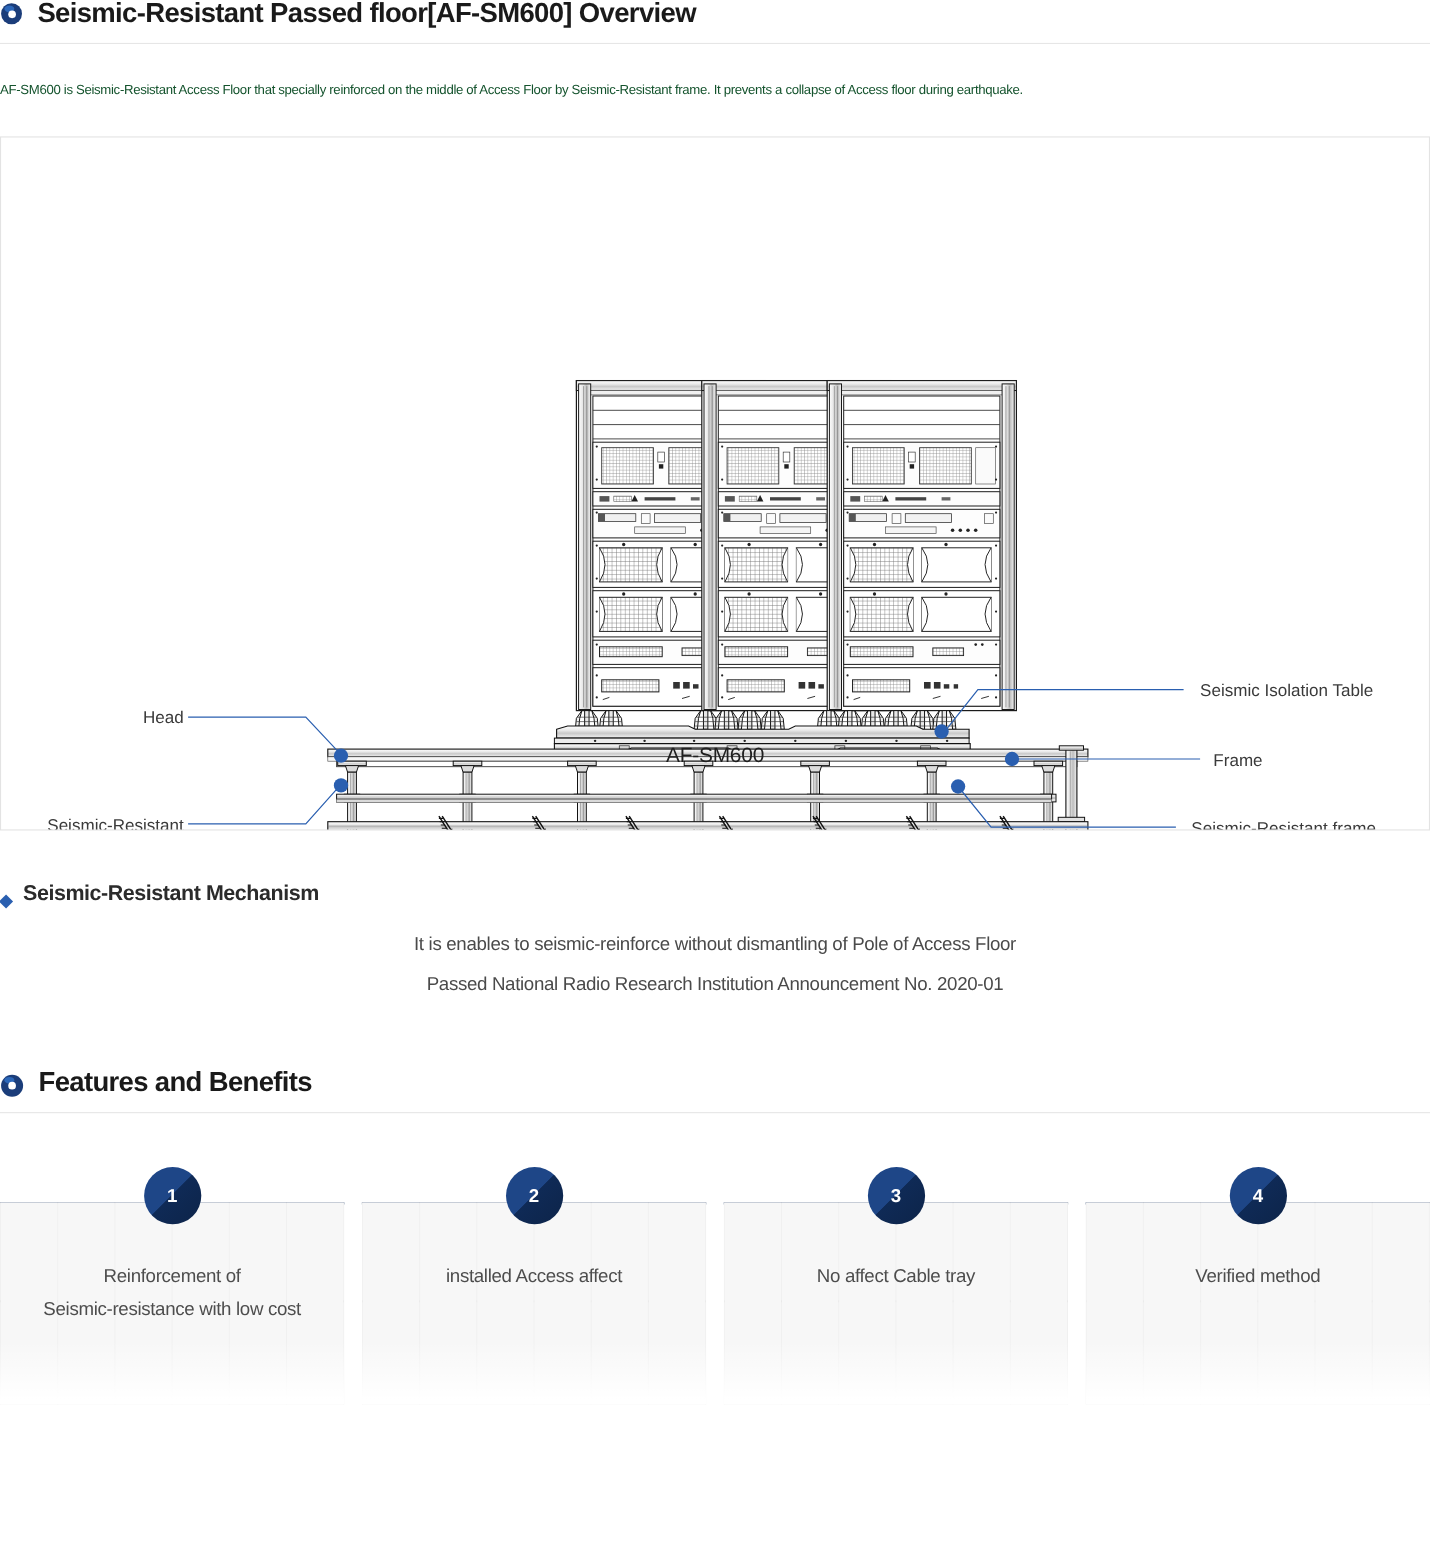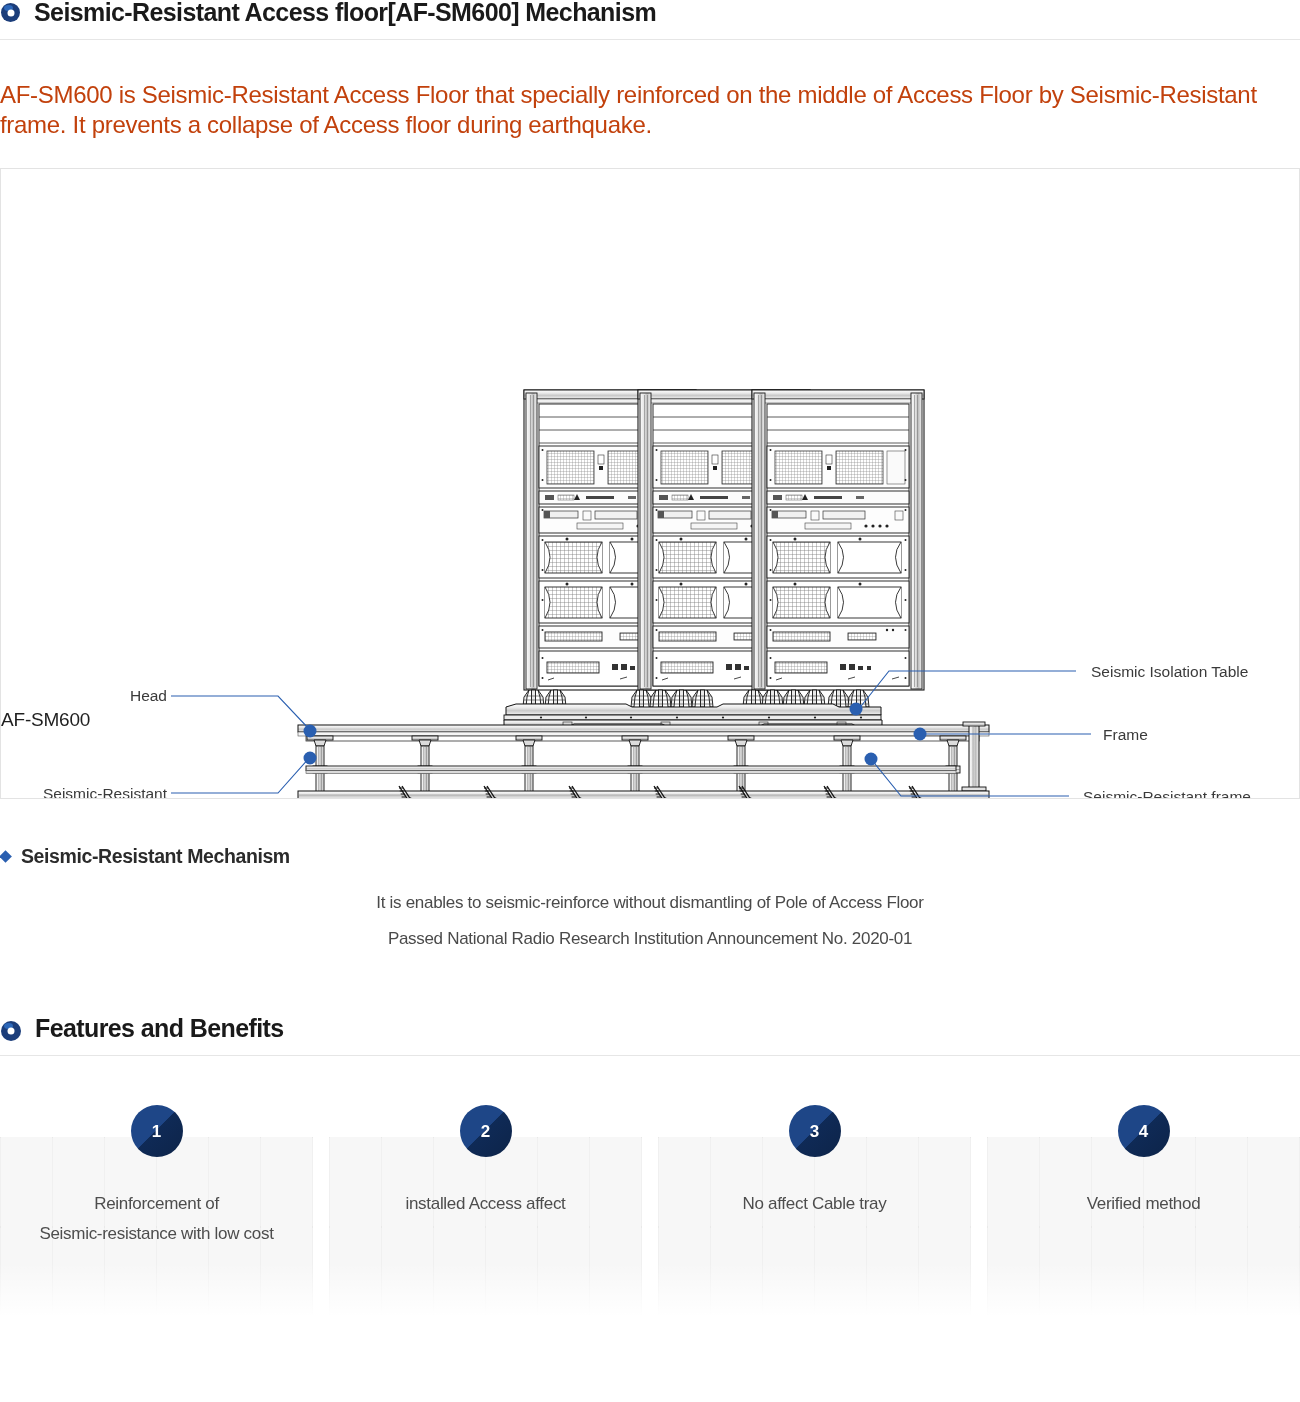--- a/index.html
+++ b/index.html
@@ -52,51 +52,51 @@
   .sec-title {
     font-size: 25px;
     font-weight: 700;
     color: #1a1a1a;
     letter-spacing: -0.6px;
     line-height: 1;
   }
 
   
   .intro {
-    font-size: 24px;
+    font-size: 12px;
     line-height: 30px;
-    color: #c2410c;
+    color: #14532d;
     letter-spacing: -0.3px;
-    margin-top: 40px;
+    margin-top: 26px;
     max-width: 1270px;
   }
 
   
   .diagram-panel {
     margin-top: 28px;
     border: 1px solid #e3e3e3;
     height: 631px;
     position: relative;
     background: #fff;
   }
   .diagram-panel svg { display: block; }
   .diagram-caption {
     position: absolute;
     left: 0; right: 0;
-    top: 540px;
-    text-align: left;
+    top: 552px;
+    text-align: center;
     font-size: 19px;
     color: #1f1f1f;
     letter-spacing: -0.2px;
   }
 
   
   .sub-head {
     display: flex;
-    align-items: center;
+    align-items: flex-end;
     gap: 11px;
     margin-top: 46px;
   }
   .diamond-icon {
     width: 9px; height: 9px;
     background: #2a5fb0;
     transform: rotate(45deg);
     flex: 0 0 9px;
     margin-left: 1px;
   }
@@ -188,21 +188,21 @@
   .card-text span { display: block; }
 
   
   .dlabel { font-family: "Liberation Sans", sans-serif; font-size: 15.5px; fill: #3a3a3a; }
 </style>
 </head>
 <body>
 
 <div class="sec-head">
   <span class="ring-icon"></span>
-  <span class="sec-title">Seismic-Resistant Access floor[AF-SM600] Mechanism</span>
+  <span class="sec-title">Seismic-Resistant Passed floor[AF-SM600] Overview</span>
 </div>
 
 <p class="intro">AF-SM600 is Seismic-Resistant Access Floor that specially reinforced on the middle of Access Floor by Seismic-Resistant frame. It prevents a collapse of Access floor during earthquake.</p>
 
 <div class="diagram-panel">
 
   <svg width="1298" height="629" viewBox="0 0 1298 629">
     <defs>
       <linearGradient id="metal" x1="0" y1="0" x2="0" y2="1">
         <stop offset="0%" stop-color="#ffffff"></stop>

